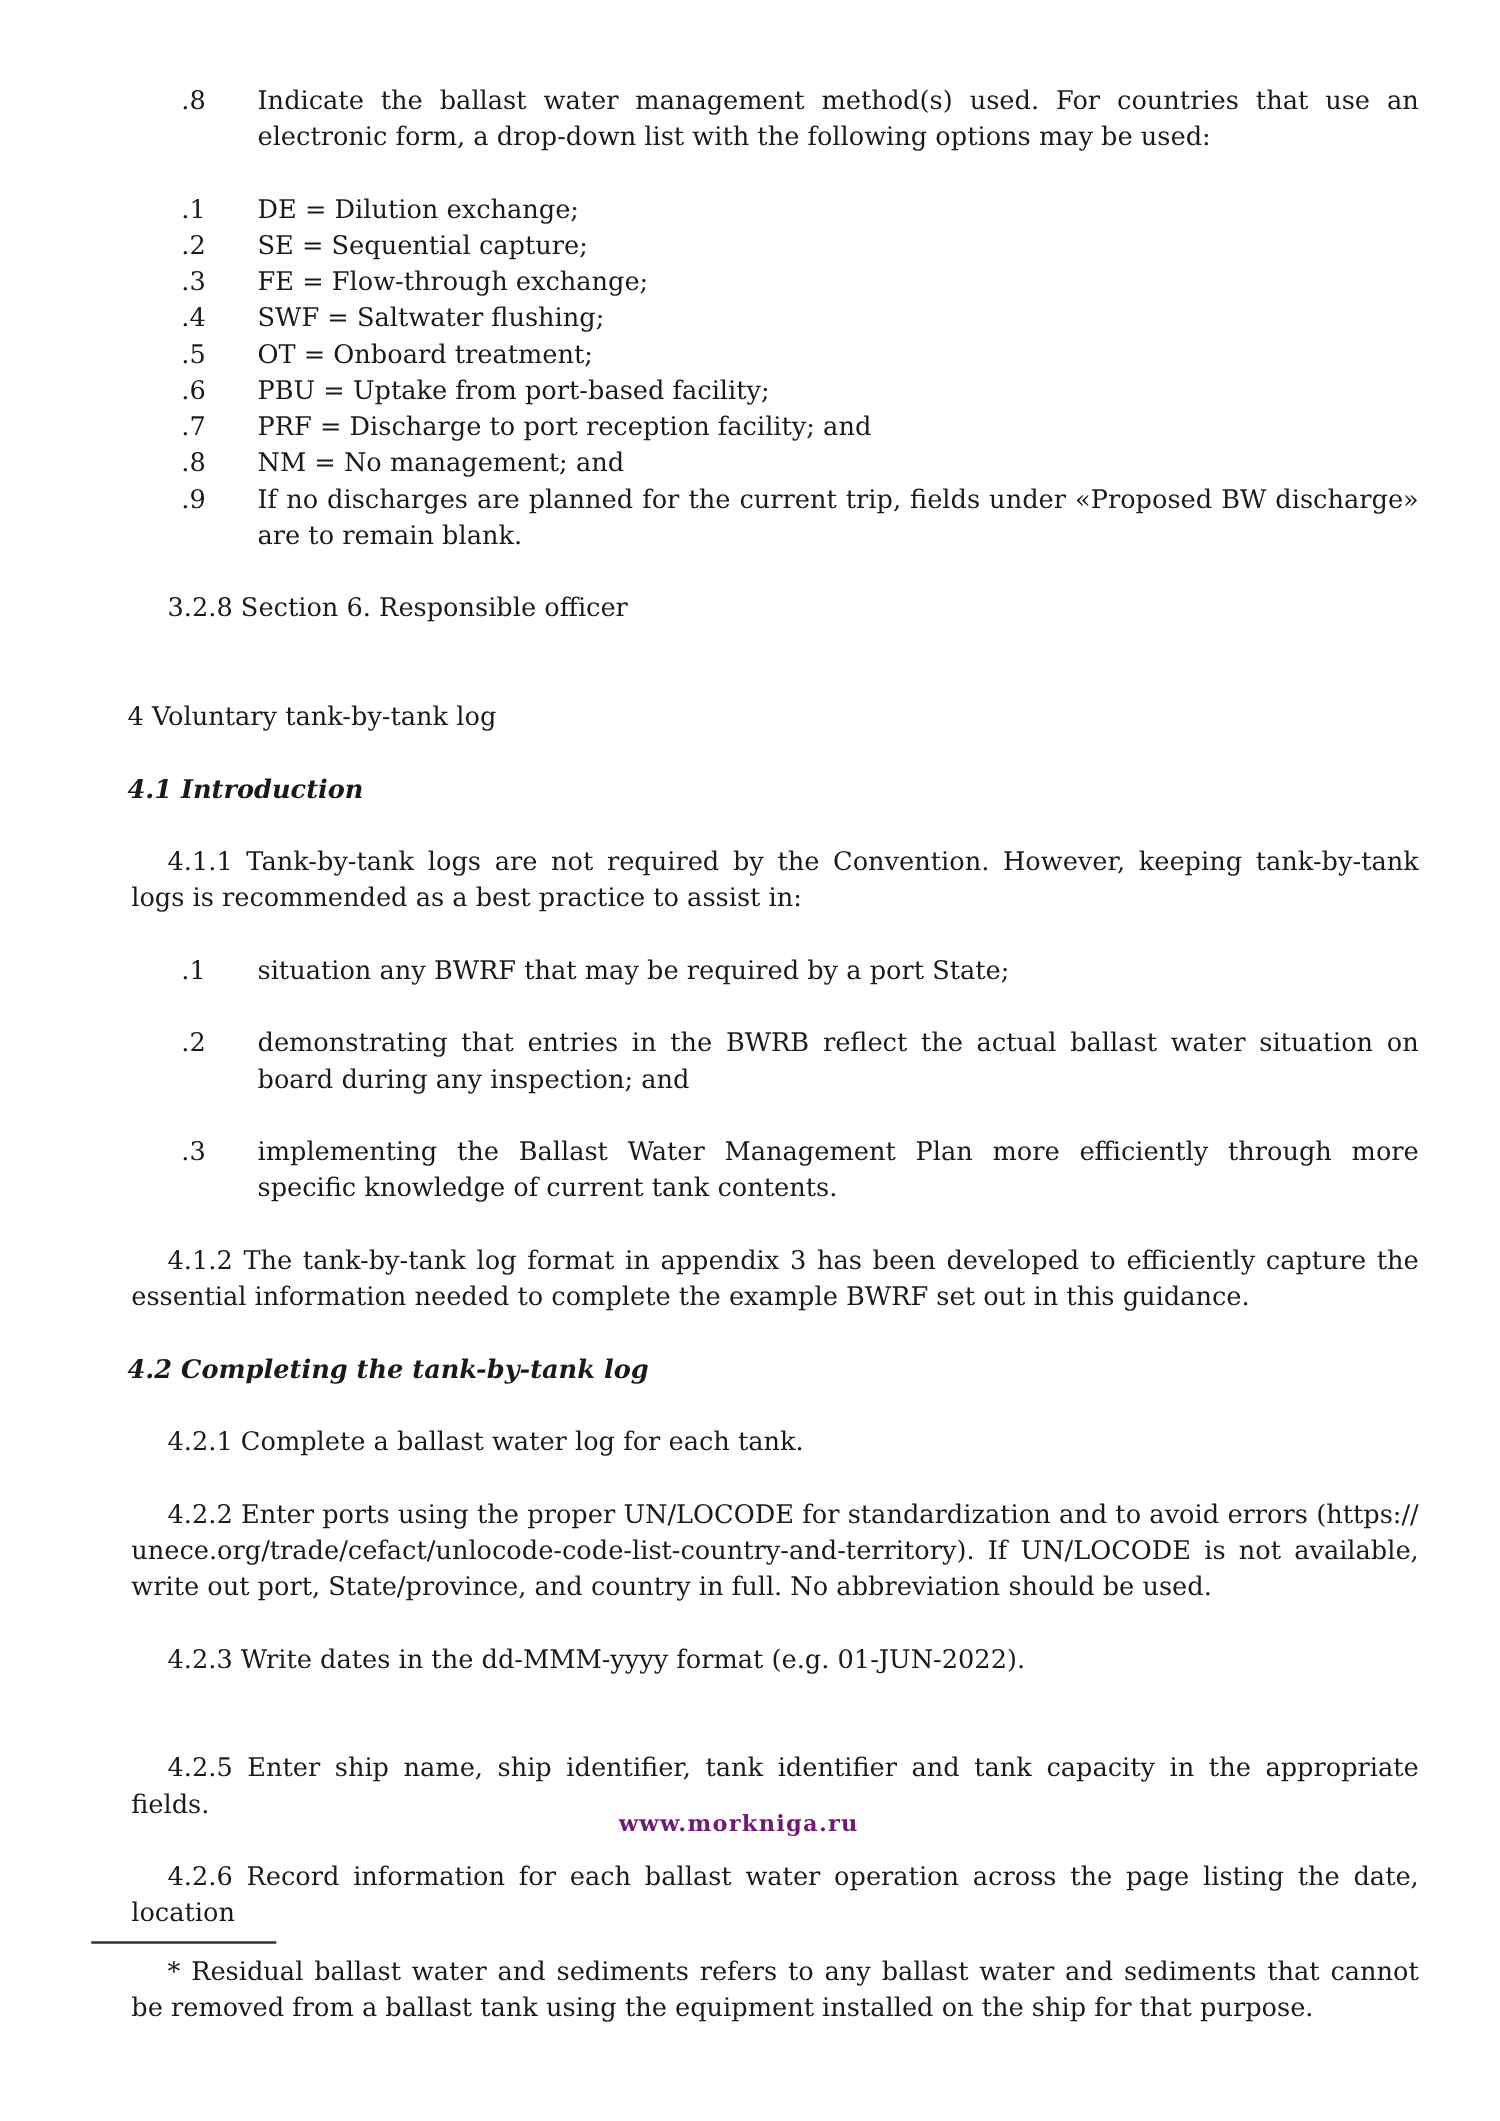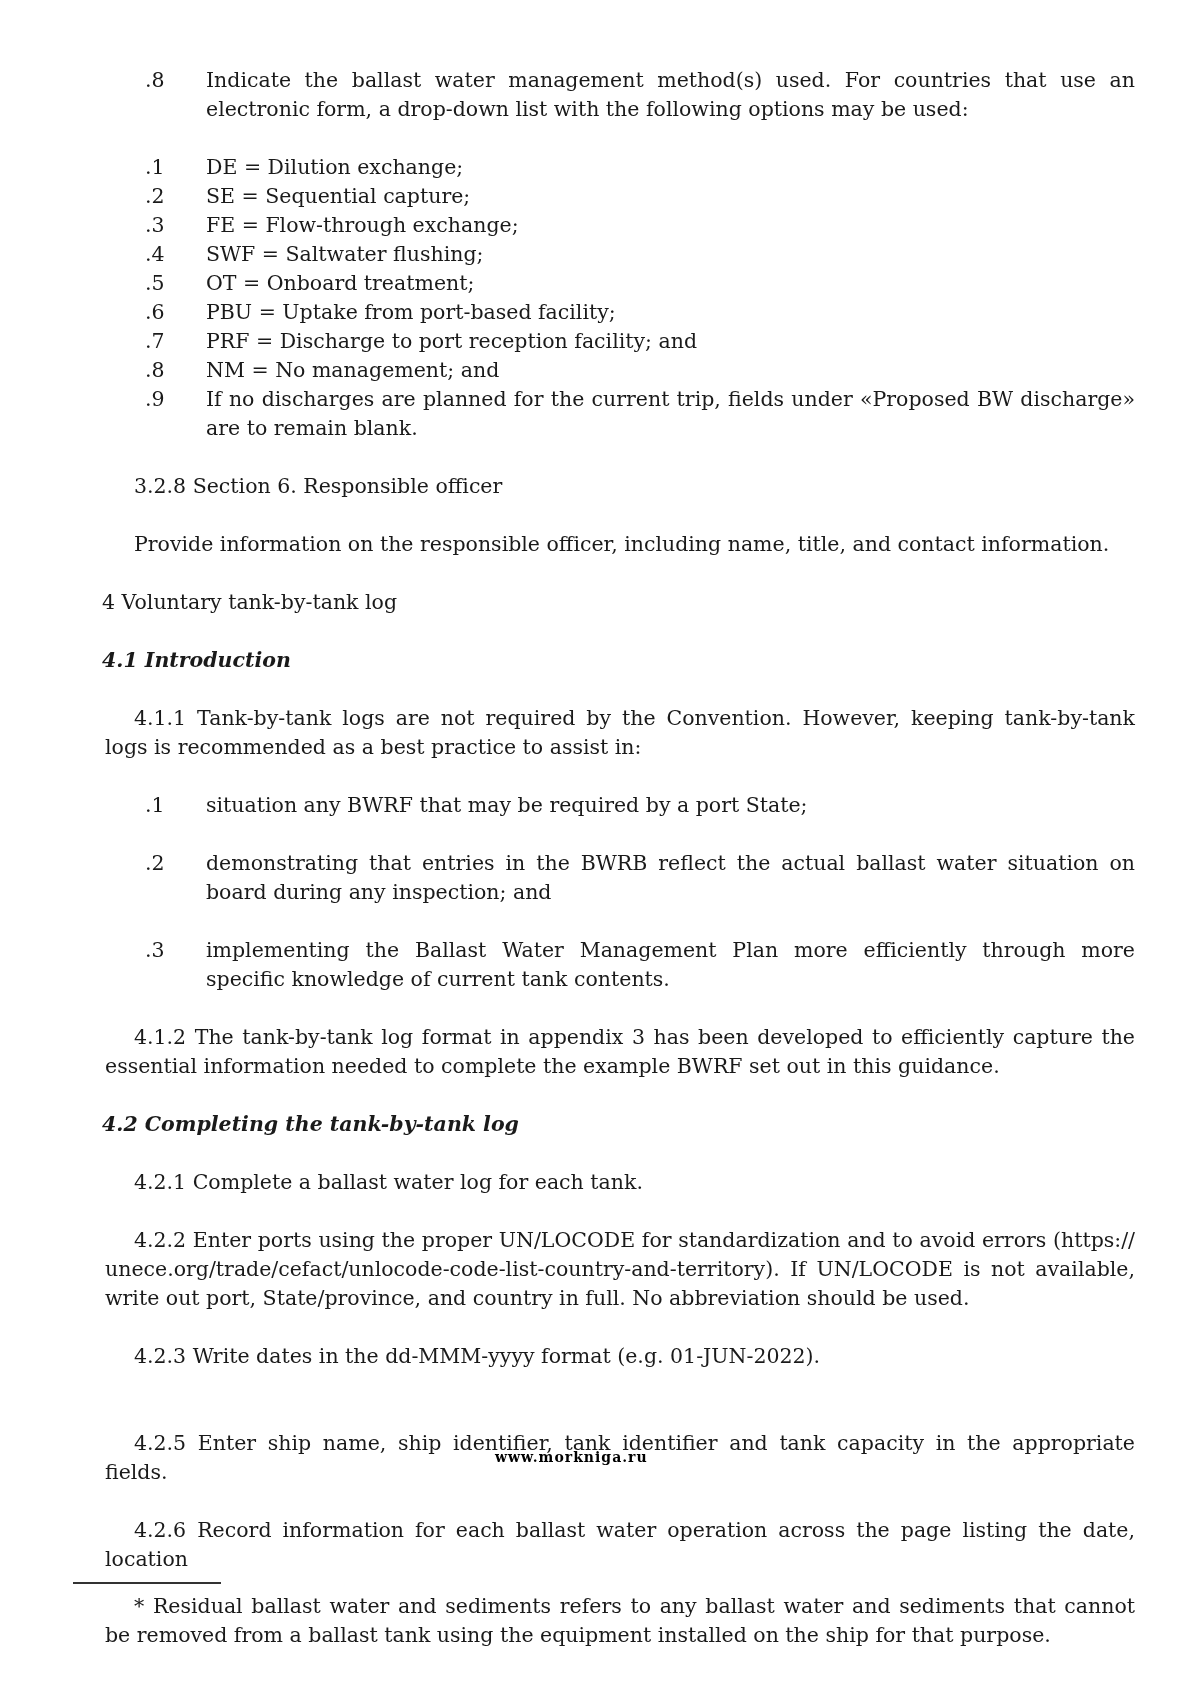--- a/index.html
+++ b/index.html
@@ -7,21 +7,21 @@
          font-family: "DejaVu Serif", "Liberation Serif", serif; color: #1a1a1a; }
   .page { position: absolute; left: 73px; top: 66px; width: 1062px; font-size: 20.5px; line-height: 29px; }
   .item { position: relative; padding-left: 133px; text-align: justify; }
   .num { position: absolute; left: 72px; top: 0; }
   .gap { height: 29px; }
   .para { text-align: justify; }
   .indent { text-indent: 29px; margin-left: 32px; }
   .h4 { font-weight: normal; padding-left: 29px; }
   .h4i { font-weight: bold; font-style: italic; padding-left: 29px; }
   .fnrule { width: 148px; border-top: 2px solid #333; margin-top: 8px; margin-bottom: 8px; }
-  .watermark { position: absolute; left: 495px; top: 1449px; font-size: 14px; font-weight: bold; color: #000000; letter-spacing: 1px; font-family: "DejaVu Serif", serif; }
+  .watermark { position: absolute; left: 495px; top: 1449px; font-size: 18px; font-weight: bold; color: #701a75; letter-spacing: 1px; font-family: "DejaVu Serif", serif; }
 </style>
 </head>
 <body>
 
 <div class="page">
   <div class="item">
     <span class="num">.8</span>
     <span>Indicate the ballast water management method(s) used. For countries that use an electronic form, a drop-down list with the following options may be used:</span>
   </div>
   <div class="gap"></div>
@@ -32,21 +32,20 @@
     <div class="item"><span class="num">.4</span><span>SWF = Saltwater flushing;</span></div>
     <div class="item"><span class="num">.5</span><span>OT = Onboard treatment;</span></div>
     <div class="item"><span class="num">.6</span><span>PBU = Uptake from port-based facility;</span></div>
     <div class="item"><span class="num">.7</span><span>PRF = Discharge to port reception facility; and</span></div>
     <div class="item"><span class="num">.8</span><span>NM = No management; and</span></div>
     <div class="item"><span class="num">.9</span><span> If no discharges are planned for the current trip, fields under «Proposed BW discharge» are to remain blank.</span></div>
   </div>
   <div class="gap"></div>
   <div class="para indent">3.2.8 Section 6. Responsible officer</div>
   <div class="gap"></div>
-  <div class="para indent">Provide information on the responsible officer, including name, title, and contact information.</div>
   <div class="gap"></div>
   <div class="h4">4 Voluntary tank-by-tank log</div>
   <div class="gap"></div>
   <div class="h4i">4.1 Introduction</div>
   <div class="gap"></div>
   <div class="para indent">4.1.1 Tank-by-tank logs are not required by the Convention. However, keeping tank-by-tank logs is recommended as a best practice to assist in:</div>
   <div class="gap"></div>
   <div class="item"><span class="num">.1</span><span>situation any BWRF that may be required by a port State;</span></div>
   <div class="gap"></div>
   <div class="item"><span class="num">.2</span><span>demonstrating that entries in the BWRB reflect the actual ballast water situation on board during any inspection; and</span></div>

